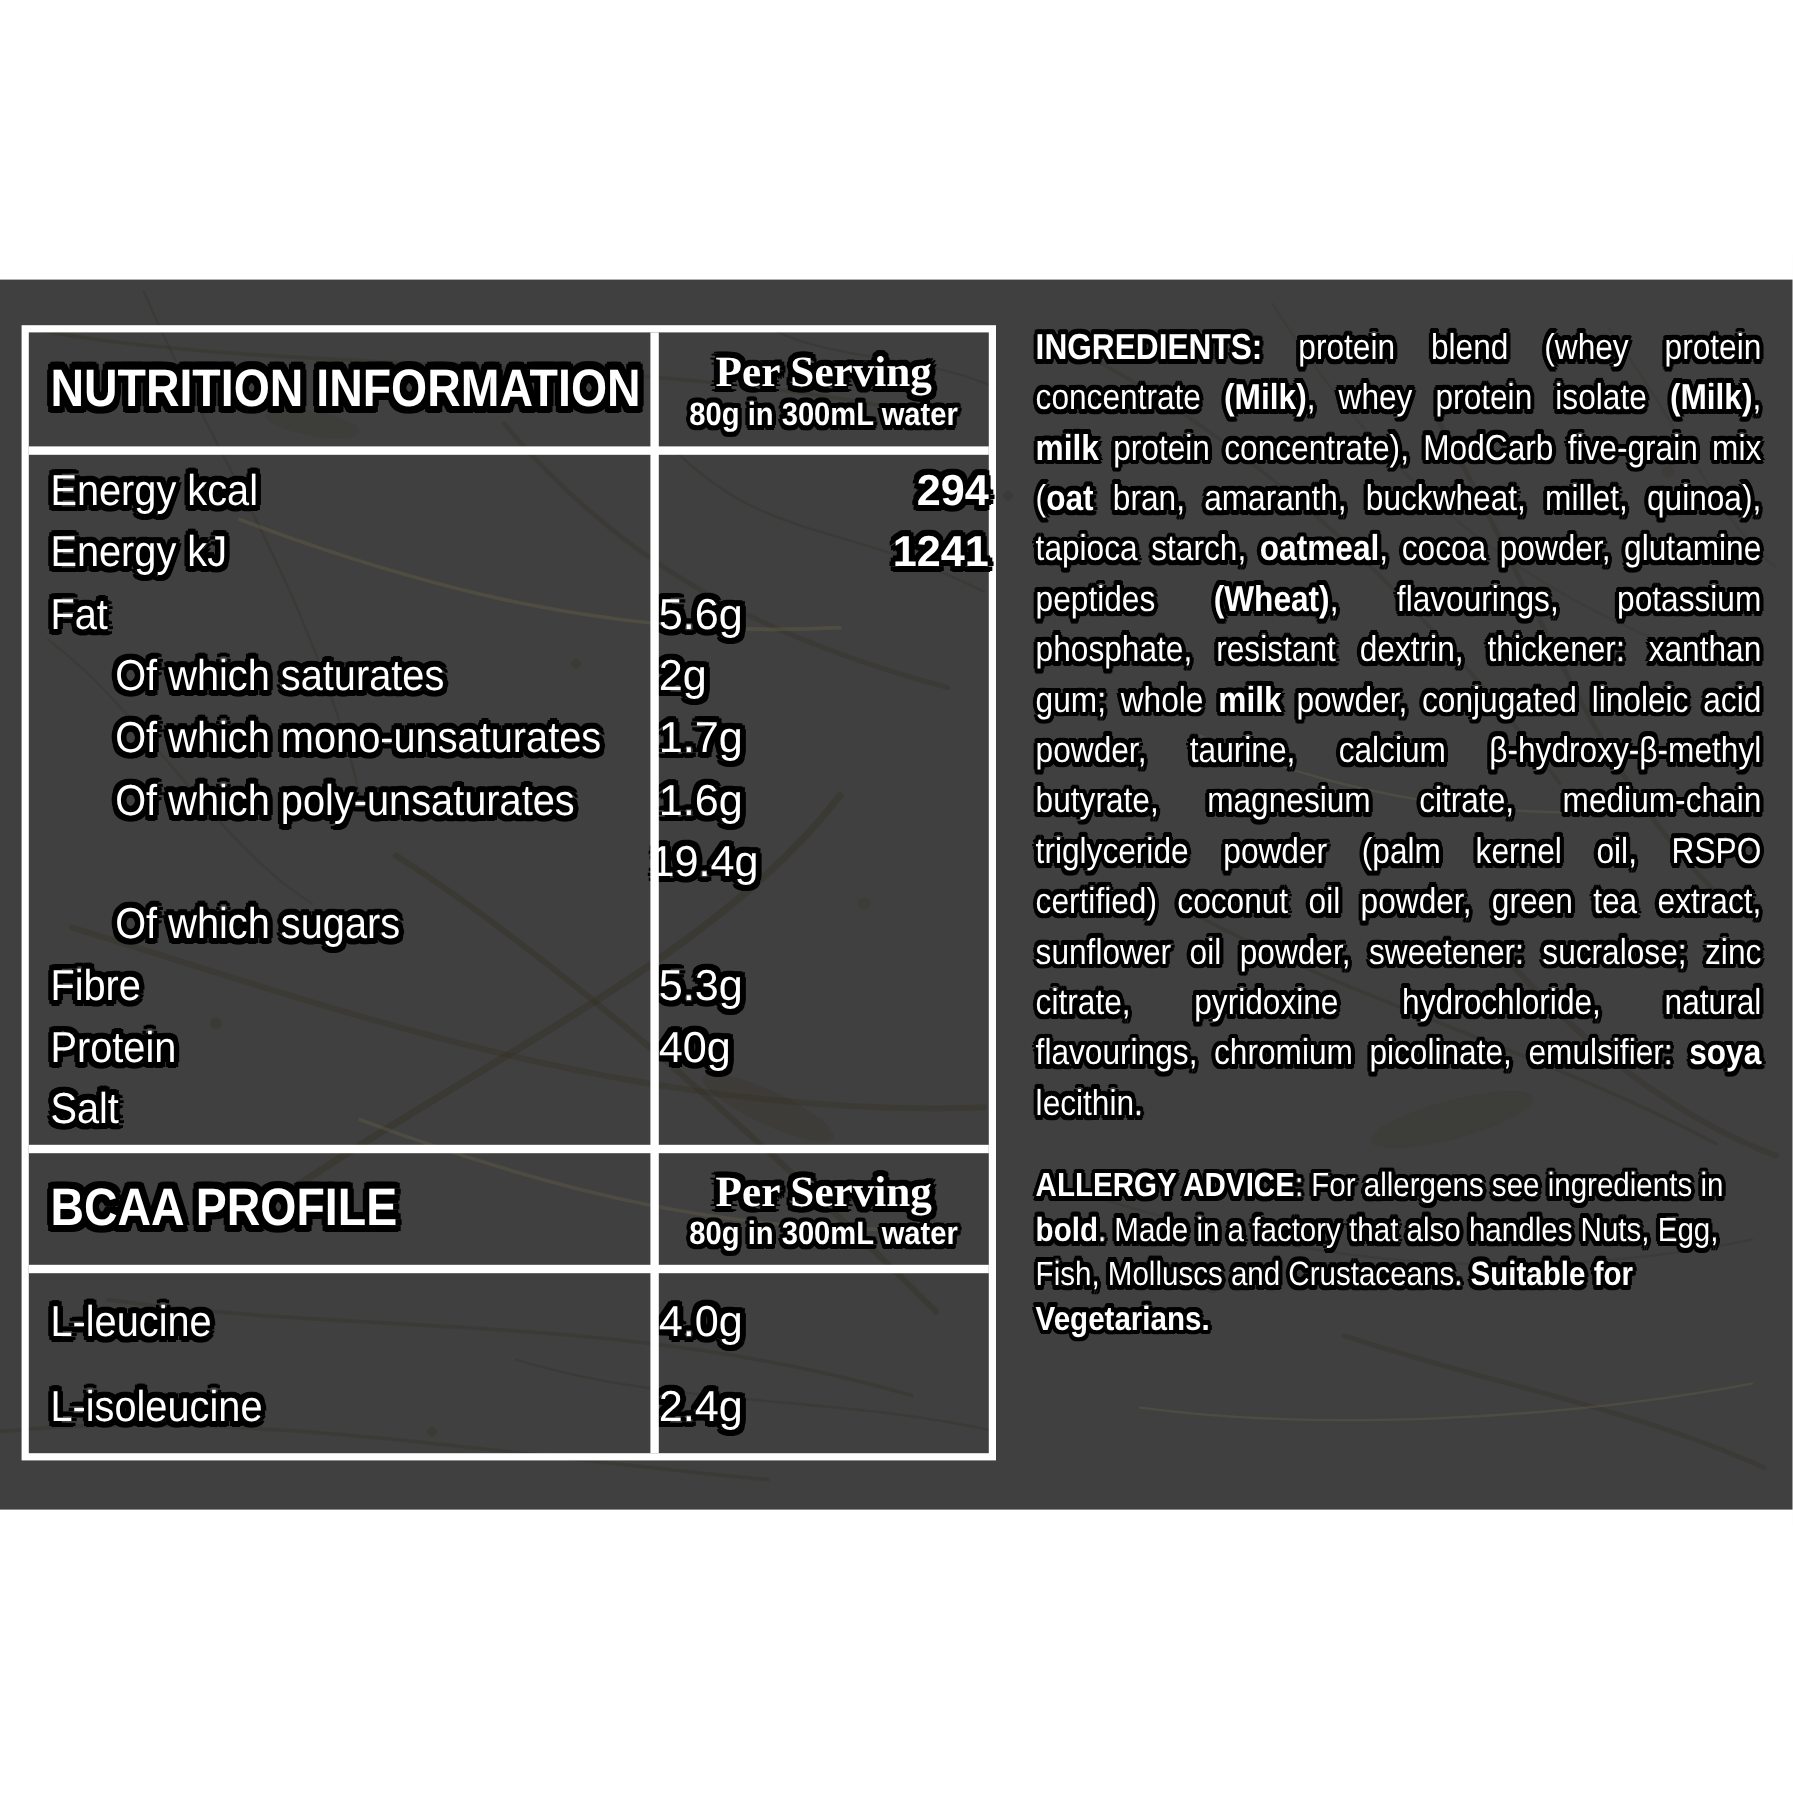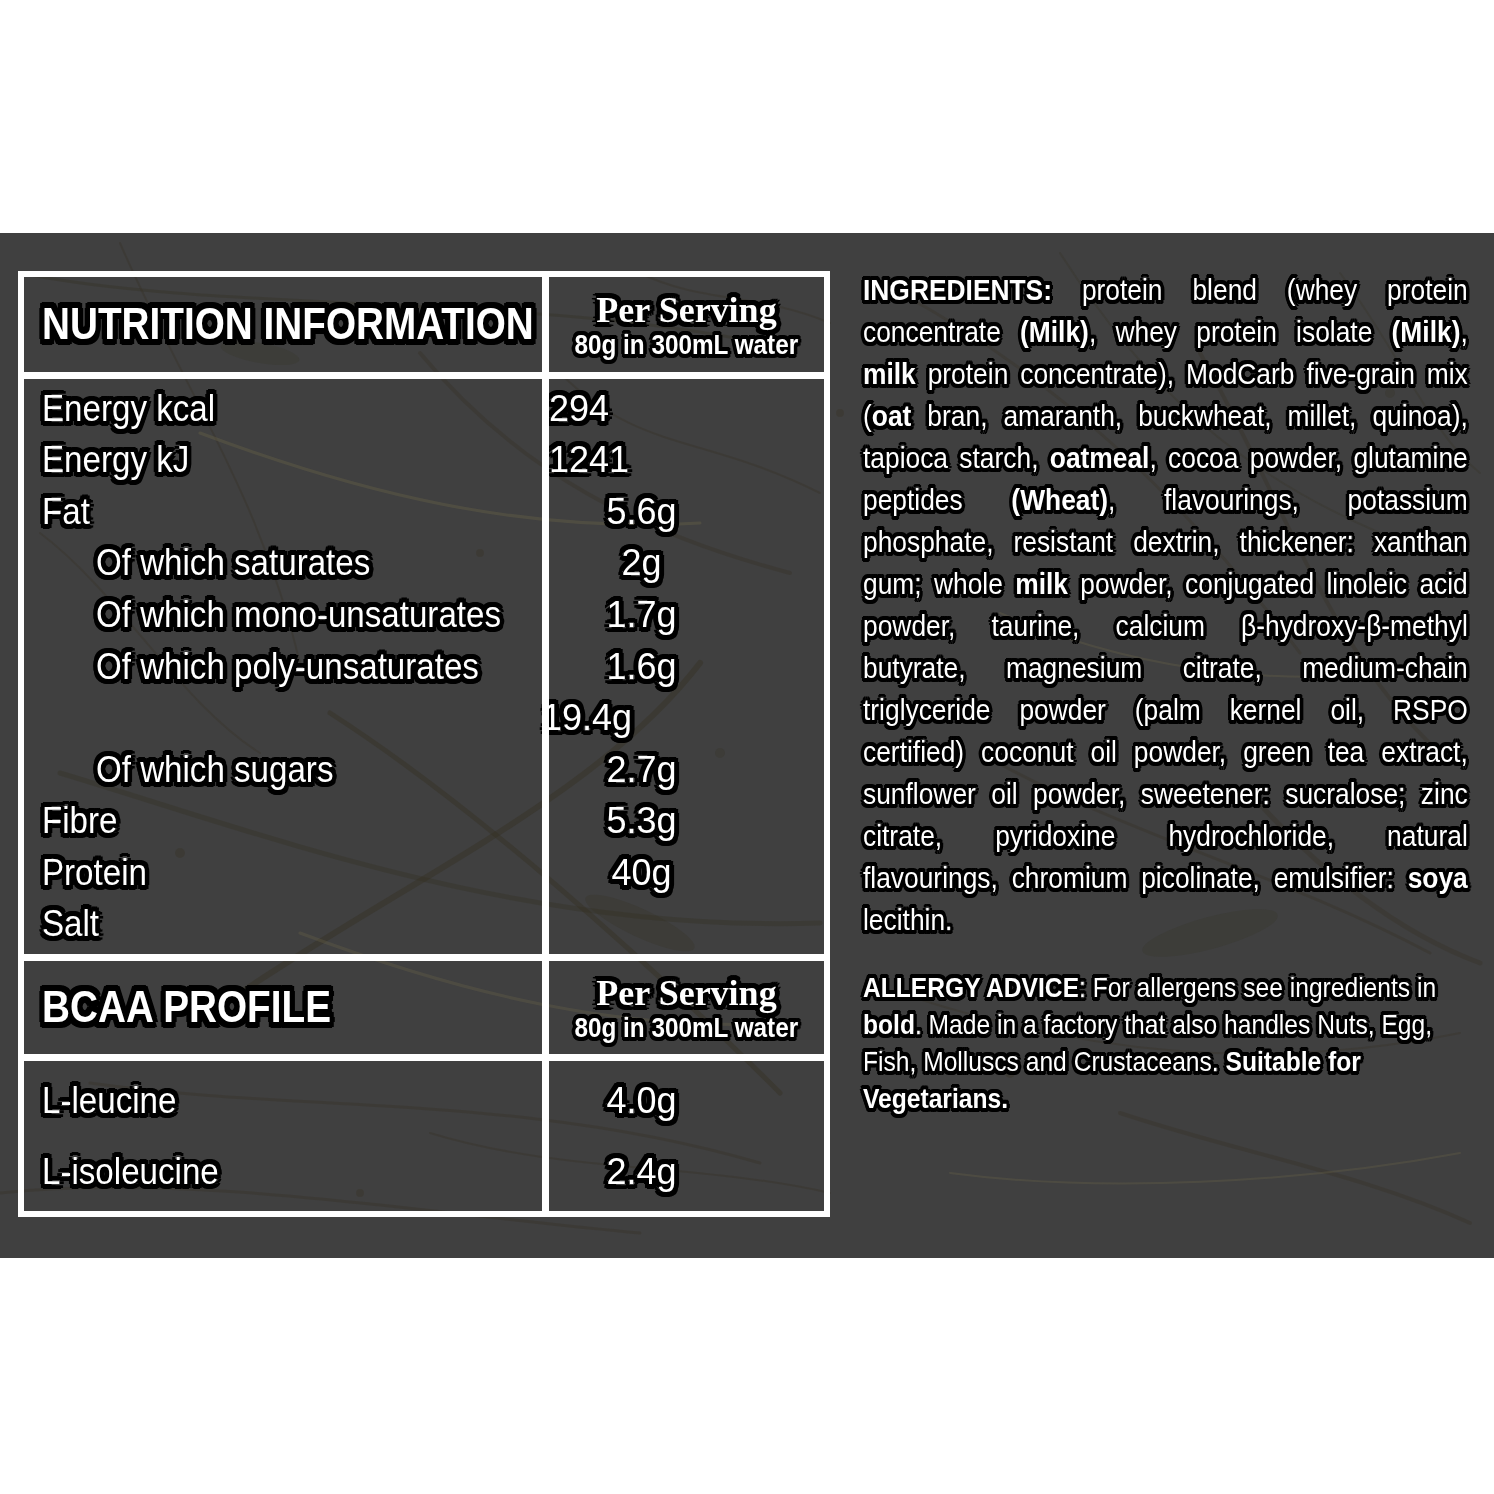--- a/index.html
+++ b/index.html
@@ -26,22 +26,22 @@
   .vdiv{position:absolute;left:518px;top:0;bottom:0;width:7px;background:#ffffff;z-index:3;}
   .hr{height:7px;background:#ffffff;flex:0 0 auto;}
   .sec-head{flex:0 0 95px;display:grid;grid-template-columns:518px 7px 1fr;align-items:center;}
   .sec-head.h2{flex:0 0 93px;}
   .tbody1{flex:0 0 575px;display:flex;flex-direction:column;padding:4px 0;box-sizing:border-box;}
   .tbody2{flex:1 1 auto;display:flex;flex-direction:column;padding:4px 0;box-sizing:border-box;}
   .trow{flex:1 1 0;display:grid;grid-template-columns:518px 7px 1fr;align-items:center;}
   .lbl{font-size:36px;padding-left:18px;white-space:nowrap;}
   .lbl.ind{padding-left:72px;}
   .cond{display:inline-block;transform:scaleX(.92);transform-origin:0 50%;white-space:nowrap;}
-  .val{font-size:36px;text-align:center;padding-right:90px;}
-  .val.c{text-align:left;padding-right:0;font-weight:normal;}
+  .val{font-size:36px;text-align:left;padding-right:90px;}
+  .val.c{text-align:right;padding-right:0;font-weight:bold;}
   .h-title{font-weight:bold;font-size:44px;padding-left:18px;line-height:1.05;}
   .cond-h{display:inline-block;transform:scaleX(.88);transform-origin:0 50%;white-space:nowrap;}
   .ps{display:flex;flex-direction:column;align-items:center;justify-content:center;text-align:center;}
   .ps1{font-size:36px;font-weight:bold;line-height:40px;font-family:Liberation Serif, serif;}
   .ps2{font-size:27px;font-weight:bold;line-height:30px;}
   .cond-c{display:inline-block;transform:scaleX(.9);transform-origin:50% 50%;white-space:nowrap;}
 
   
   .right-col{position:absolute;left:863px;top:36px;width:688px;
              transform:scaleX(.879);transform-origin:0 0;z-index:2;}
@@ -148,21 +148,20 @@
             <div></div>
             <div class="val ol4">1.6g</div>
           </div>
           <div class="trow">
             <div></div>
             <div class="val ol4">19.4g</div>
           </div>
           <div class="trow">
             <div class="lbl ol4 ind"><span class="cond">Of which sugars</span></div>
             <div></div>
-            <div class="val ol4">2.7g</div>
           </div>
           <div class="trow">
             <div class="lbl ol4"><span class="cond">Fibre</span></div>
             <div></div>
             <div class="val ol4">5.3g</div>
           </div>
           <div class="trow">
             <div class="lbl ol4"><span class="cond">Protein</span></div>
             <div></div>
             <div class="val ol4">40g</div>

